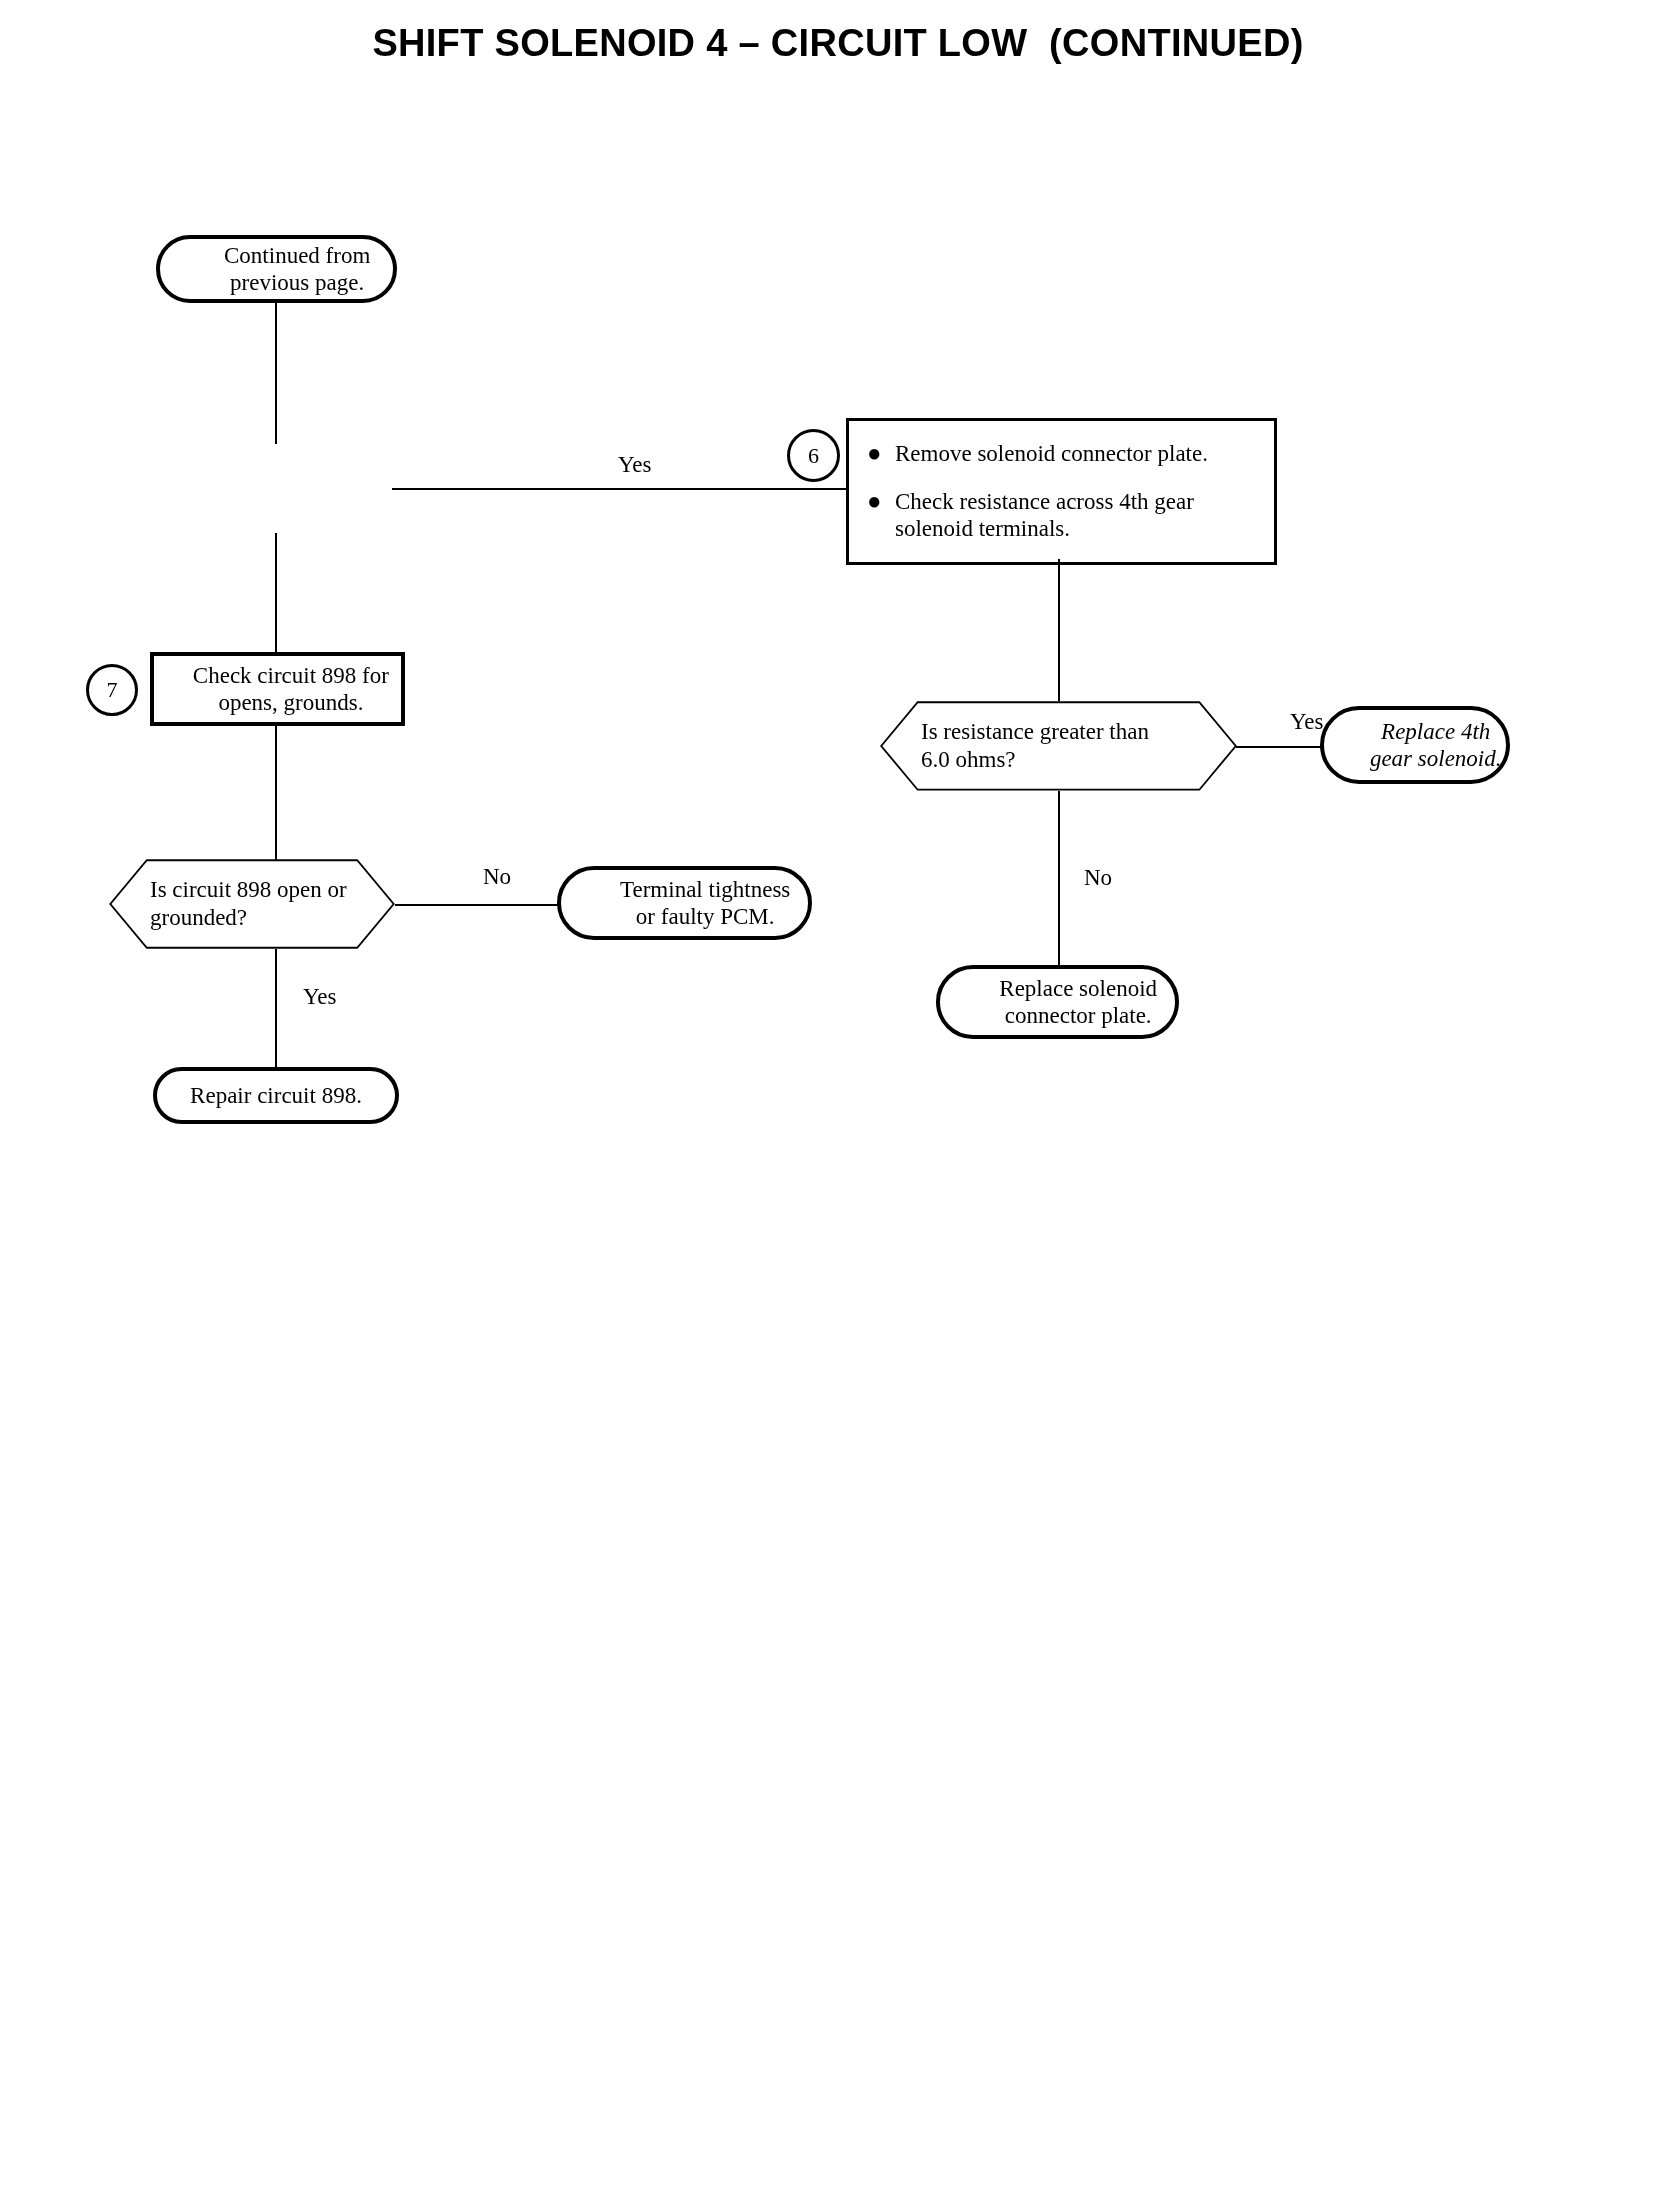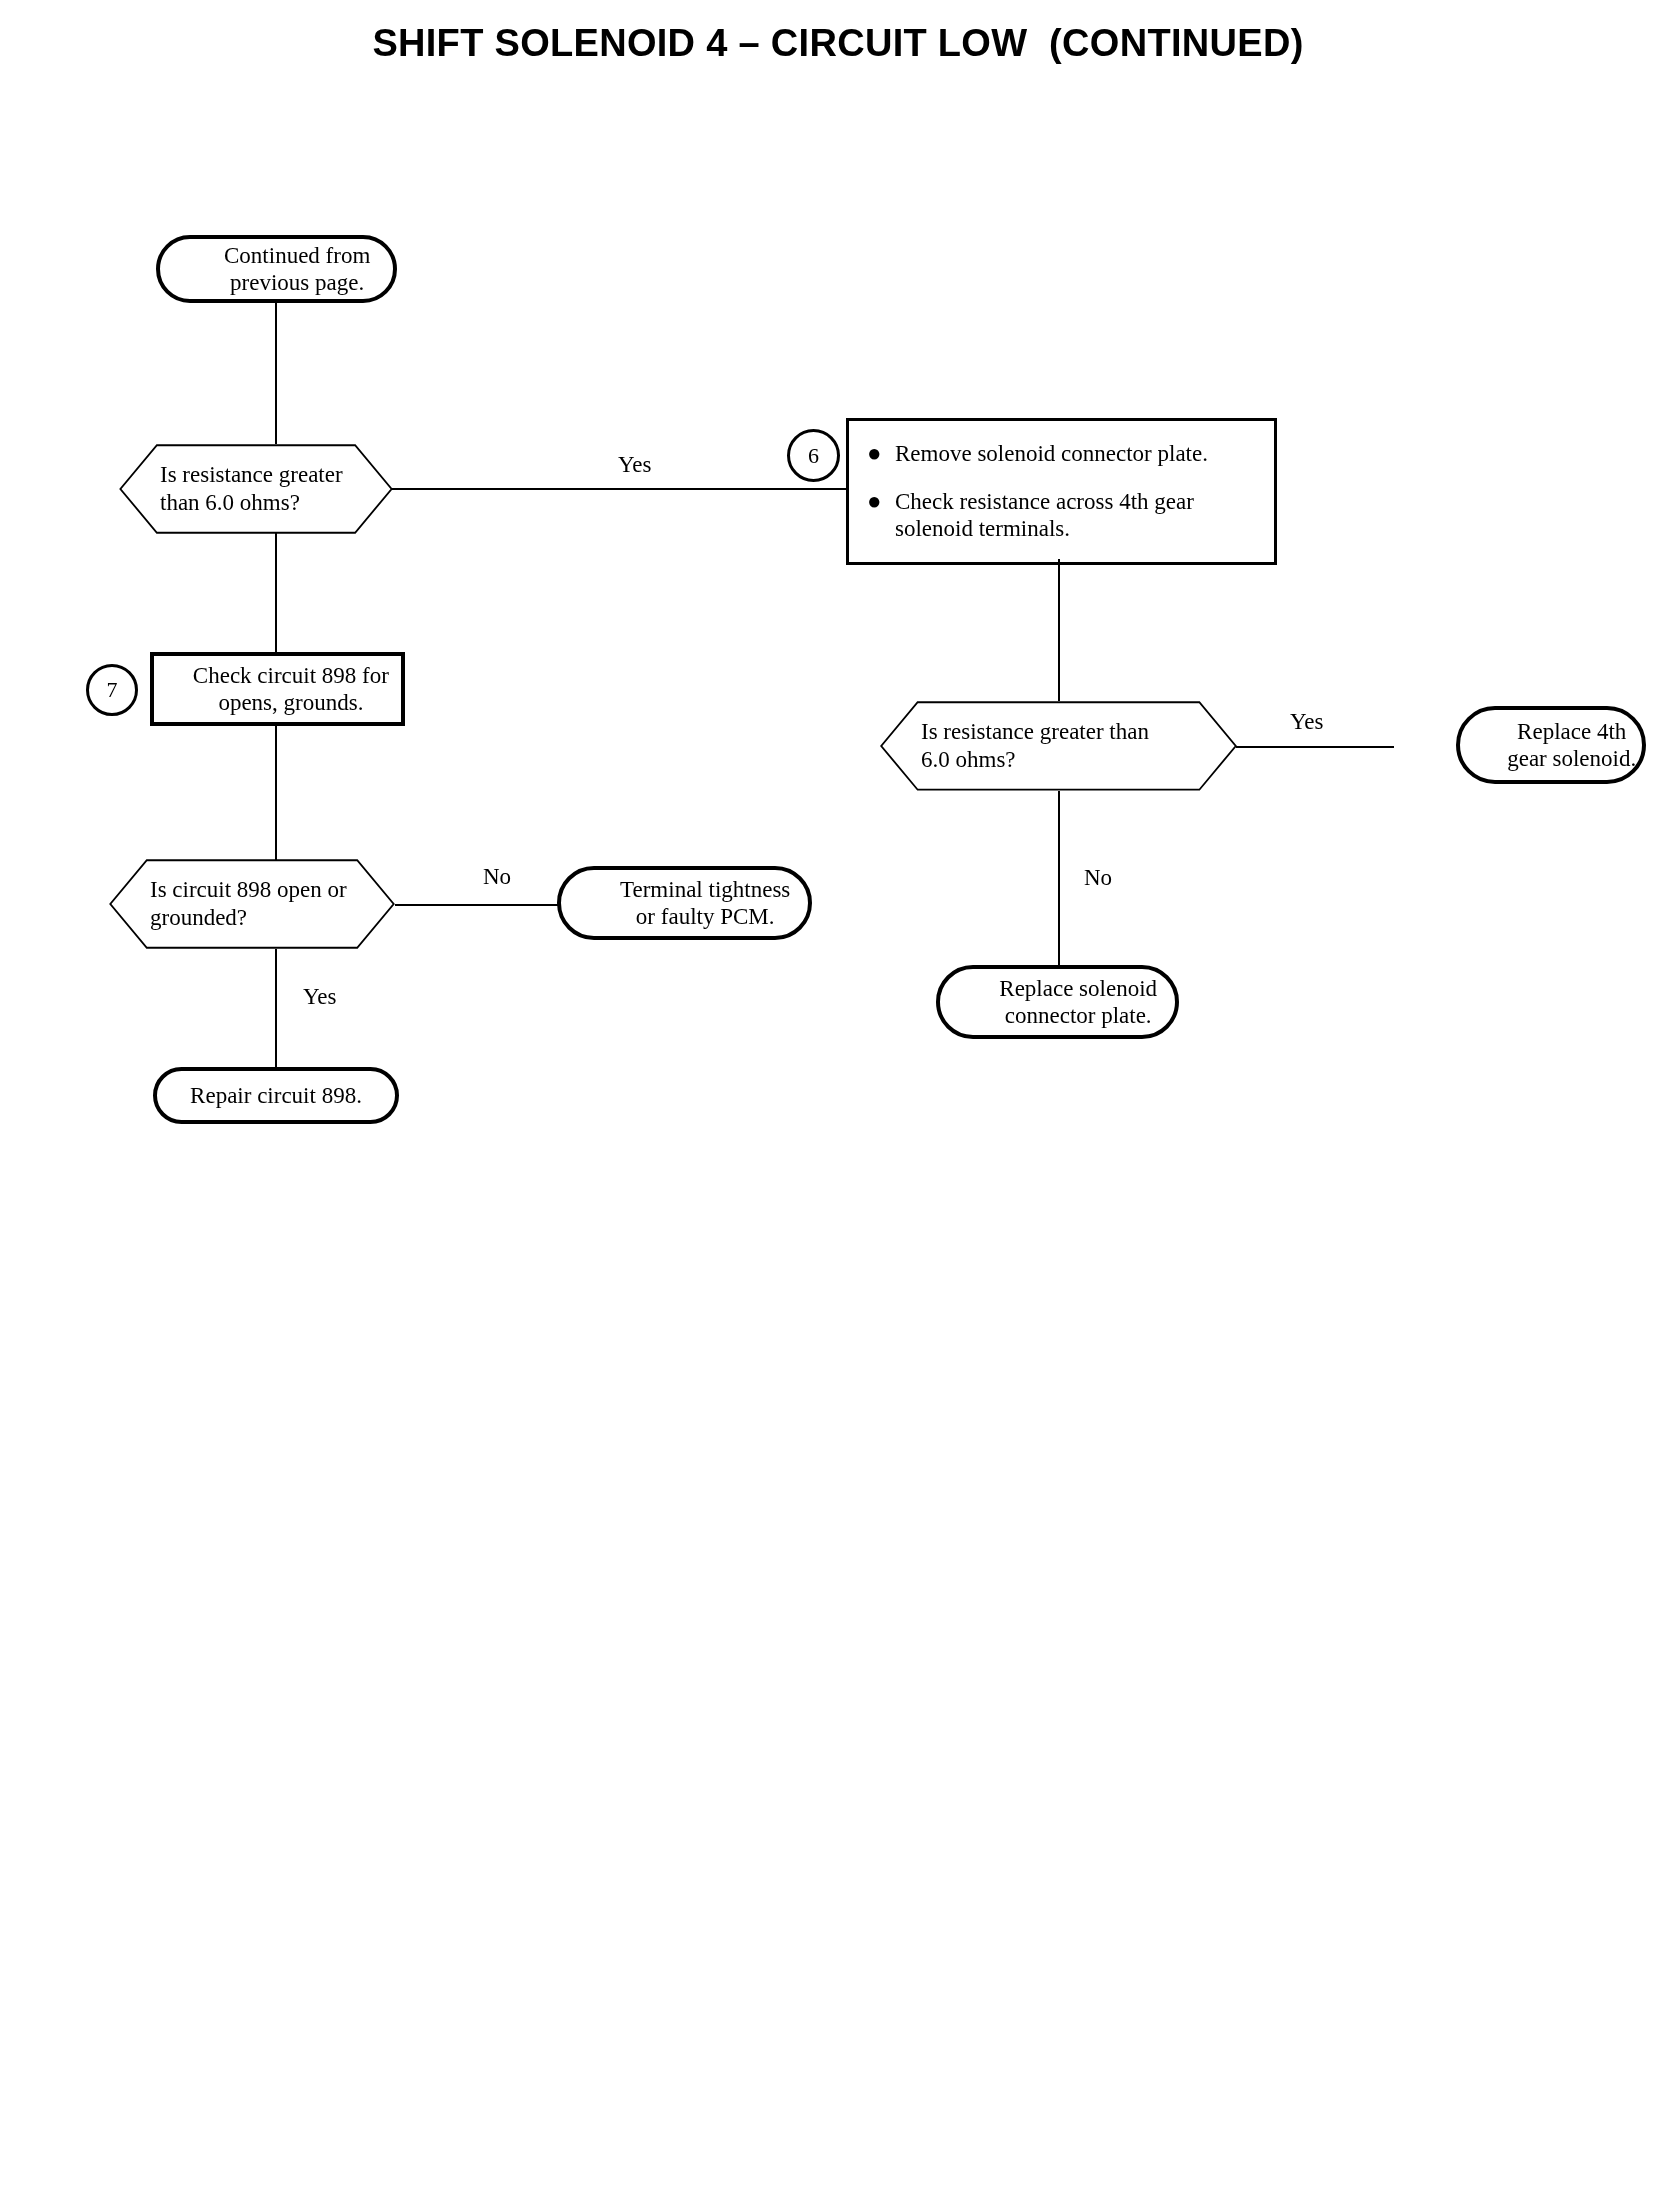--- a/index.html
+++ b/index.html
@@ -157,27 +157,20 @@
 
   <div class="page-title">SHIFT SOLENOID 4 – CIRCUIT LOW  (CONTINUED)</div>
 
   <div class="node terminator" style="left:156px; top:235px; width:241px; height:68px;">
     <div class="txt">Continued from
 previous page.</div>
   </div>
 
   <div class="vline" style="left:275px; top:303px; height:141px;"></div>
 
-  <div class="hexagon" style="left:119px; top:444px; width:274px; height:90px;">
-    <svg width="274" height="90" viewBox="0 0 450 148">
-      <polygon points="62,2 388,2 448,74 388,146 62,146 2,74" fill="#ffffff" stroke="#000000" stroke-width="3"></polygon>
-    </svg>
-    <div class="hextxt" style="left:41px; width:201px;">Is resistance greater
-than 6.0 ohms?</div>
-  </div>
 
   <div class="hline" style="left:392px; top:488px; width:395px;"></div>
   <div class="edge-label" style="left:618px; top:453px;">Yes</div>
 
   <div class="refcircle" style="left:787px; top:429px; width:47px; height:47px;">
     <span>6</span>
   </div>
 
   <div class="hline" style="left:787px; top:488px; width:61px;"></div>
 
@@ -238,21 +231,21 @@
     <svg width="357" height="90" viewBox="0 0 588 148">
       <polygon points="62,2 526,2 586,74 526,146 62,146 2,74" fill="#ffffff" stroke="#000000" stroke-width="3"></polygon>
     </svg>
     <div class="hextxt" style="left:41px; width:274px;">Is resistance greater than
 6.0 ohms?</div>
   </div>
 
   <div class="hline" style="left:1236px; top:746px; width:158px;"></div>
   <div class="edge-label" style="left:1290px; top:710px;">Yes</div>
 
-  <div class="node terminator" style="left:1456px; top:706px; width:190px; height:78px;">
+  <div class="node terminator" style="left:1320px; top:706px; width:190px; height:78px;font-style:italic;">
     <div class="txt">Replace 4th
 gear solenoid.</div>
   </div>
 
   <div class="vline" style="left:1058px; top:791px; height:176px;"></div>
   <div class="edge-label" style="left:1084px; top:866px;">No</div>
 
   <div class="node terminator" style="left:936px; top:965px; width:243px; height:74px;">
     <div class="txt">Replace solenoid
 connector plate.</div>

